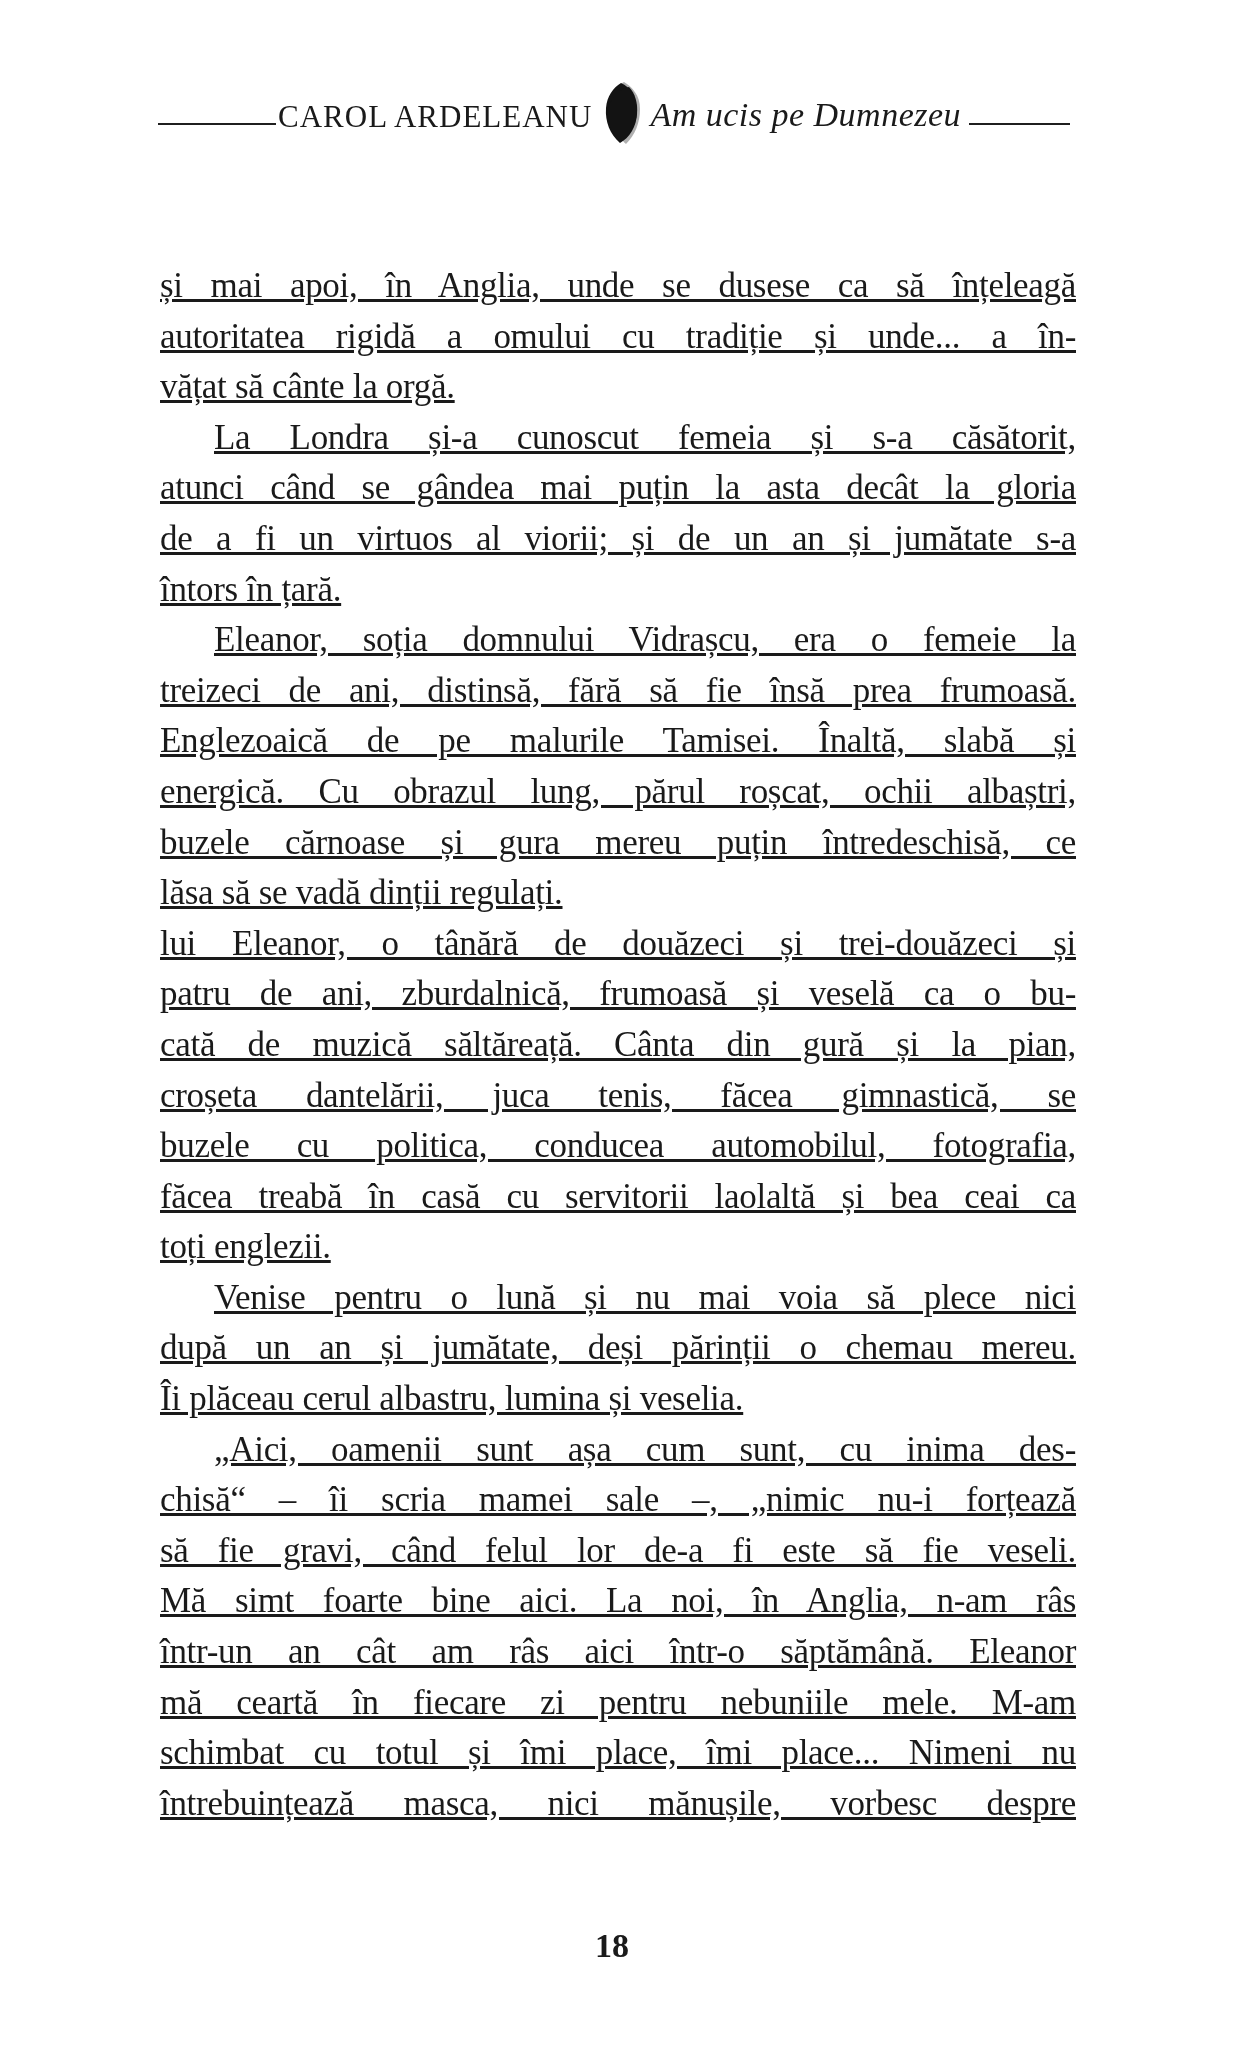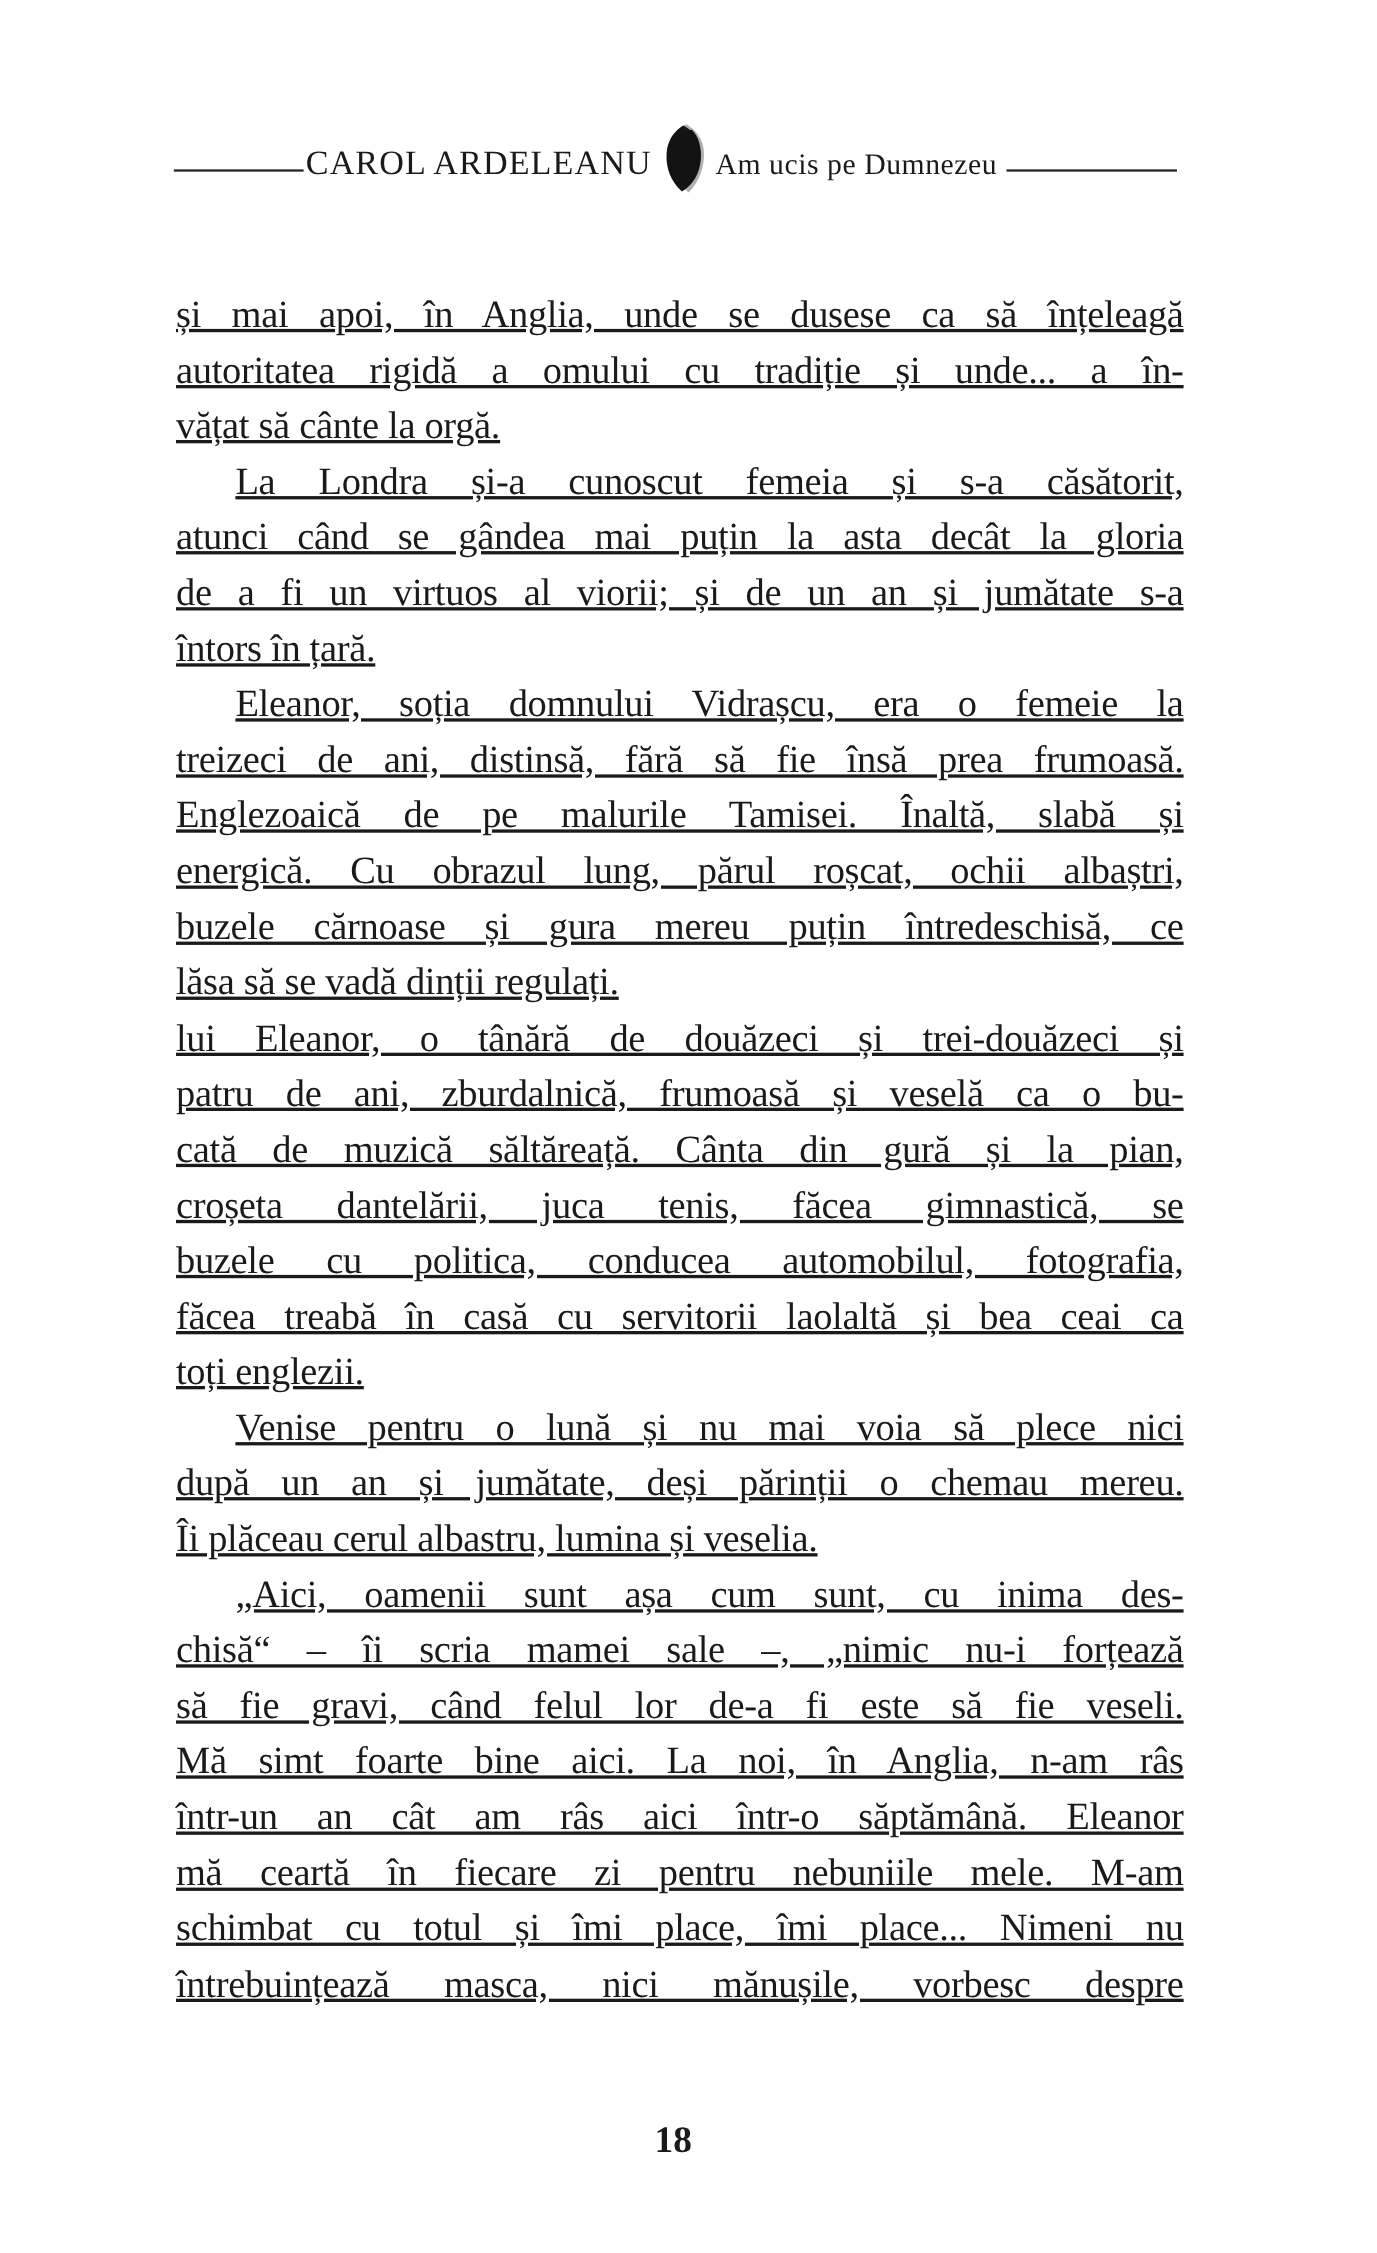--- a/index.html
+++ b/index.html
@@ -7,32 +7,32 @@
     position:relative;
     width:1252px;height:2048px;
     background:#ffffff;
     color:#1a1a1a;
     font-family:"Liberation Serif","DejaVu Serif",serif;
     overflow:hidden;
   }
   
   .header{
     position:absolute;
-    left:158px;top:112px;width:912px;
+    left:158px;top:81px;width:912px;
     display:flex;align-items:flex-end;
   }
   .rule{height:0;border-bottom:2px solid #1f1f1f;flex:none;}
   .rule-left{width:118px;margin-bottom:7px;}
   .rule-right{flex:1 1 auto;margin-bottom:7px;}
   .author{
     font-size:31px;line-height:1;letter-spacing:1px;
     white-space:nowrap;padding-left:2px;
   }
   .title{
-    font-size:27px;line-height:1;letter-spacing:.5px;
+    font-size:34px;line-height:1;font-style:italic;letter-spacing:.5px;
     white-space:nowrap;padding-right:8px;
   }
   .ornament{width:46px;height:64px;flex:none;margin:0 5px -13px 7px;}
   
   .body-text{
     position:absolute;
     left:160px;top:261px;width:916px;
     font-size:35px;line-height:50.6px;
     letter-spacing:-0.3px;
   }

